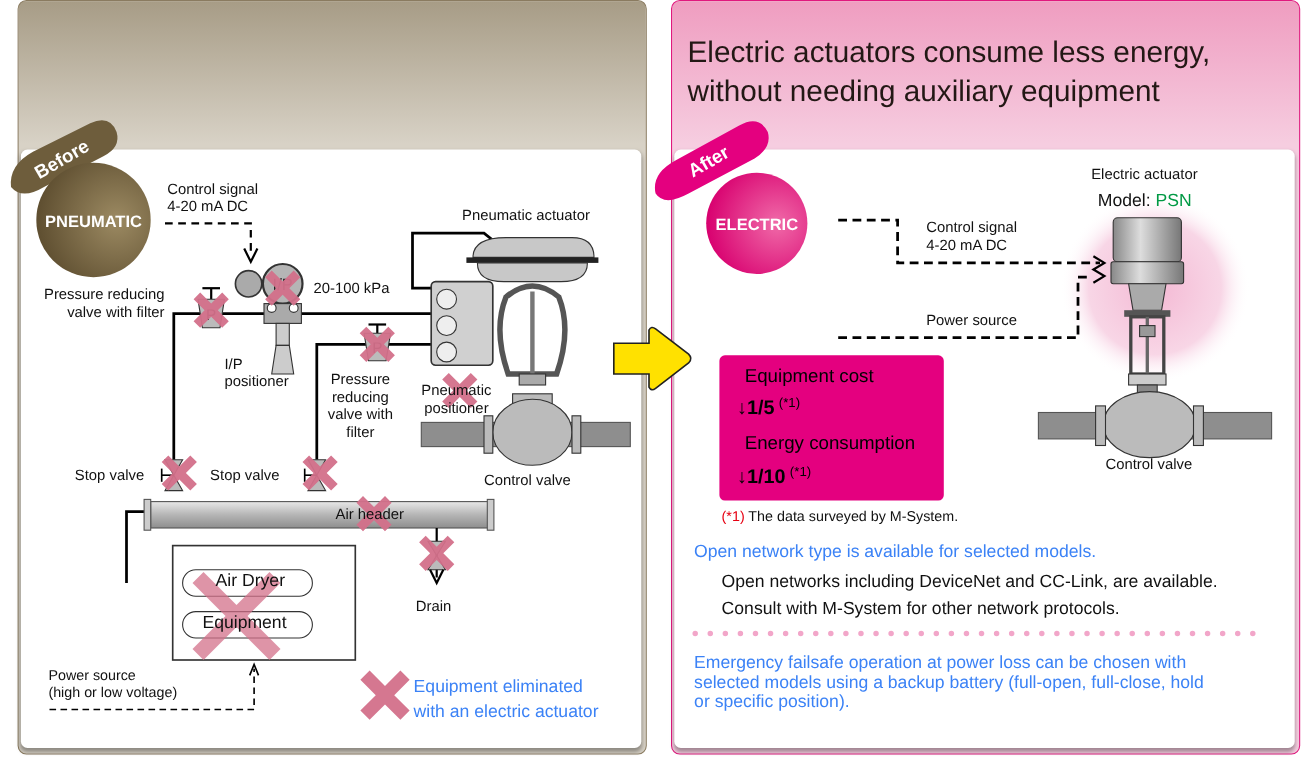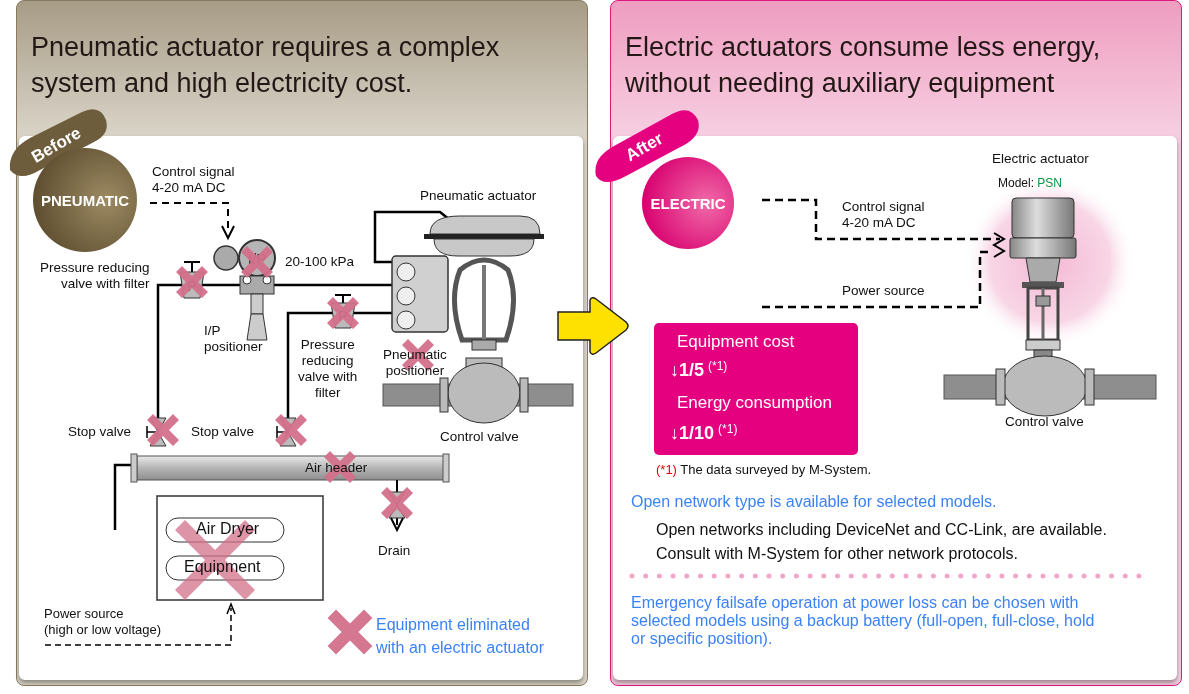--- a/index.html
+++ b/index.html
@@ -6,31 +6,29 @@
   body{width:1189px;height:694px;position:relative;overflow:hidden;font-family:"Liberation Sans",sans-serif;color:#222;}
   .panel{position:absolute;top:0;border-radius:8px;}
   #left-panel{left:16px;width:570px;height:684px;background:linear-gradient(#a79c86,#d8d2c6 130px,#d8d2c6);border:1px solid #8a7b60;}
   #right-panel{left:610px;width:570px;height:684px;background:linear-gradient(#ef9dc0,#f6cde0 130px,#f6cde0);border:1px solid #e0197e;}
   .panel-title{position:absolute;left:14px;top:28px;font-size:27px;line-height:36px;color:#231815;white-space:pre-line;}
   .panel-body{position:absolute;left:2px;top:135px;width:564px;height:544px;background:#fff;border-radius:6px;box-shadow:0 3px 4px rgba(0,0,0,0.35);}
   .abs{position:absolute;}
   .lbl{position:absolute;font-size:13.5px;line-height:16px;color:#111;white-space:pre-line;}
   .pink-text{color:#3b82f6;}
   svg text{font-family:"Liberation Sans",sans-serif;}
-  .metric-box{position:absolute;left:654px;top:323px;width:204px;height:132px;background:#e4007f;border-radius:5px;color:#ffffff;text-decoration:underline;}
+  .metric-box{position:absolute;left:654px;top:323px;width:204px;height:132px;background:#e4007f;border-radius:5px;color:#000000;text-decoration:underline;}
   .metric-label{position:absolute;left:23px;font-size:17px;}
   .metric-value{position:absolute;left:16px;font-size:18px;font-weight:bold;}
   .metric-value sup{font-size:12px;font-weight:normal;vertical-align:6px;margin-left:4px;}
 </style>
 </head>
 <body>
 
 <div class="panel" id="left-panel">
-  <div class="panel-title">Pneumatic actuator requires a complex
-system and high electricity cost.</div>
   <div class="panel-body"></div>
 </div>
 
 <div class="panel" id="right-panel">
   <div class="panel-title">Electric actuators consume less energy,
 without needing auxiliary equipment</div>
   <div class="panel-body"></div>
 </div>
 
 <svg class="abs" style="left:0;top:0" width="600" height="694">
@@ -245,21 +243,21 @@
     <rect x="495" y="369" width="9" height="36" fill="#bbb" stroke="#333"></rect>
   </g>
 
   <line x1="42" y1="576" x2="562" y2="576" stroke="#f2a6c9" stroke-width="5" stroke-linecap="round" stroke-dasharray="0,13.7"></line>
 </svg>
 
 <div class="lbl" style="left:842px;top:199px;">Control signal
 4-20 mA DC</div>
 <div class="lbl" style="left:842px;top:283px;">Power source</div>
 <div class="lbl" style="left:992px;top:151px;">Electric actuator</div>
-<div class="lbl" style="left:998px;top:173px;font-size:12px;line-height:20px;text-align:right;"><span>Model: </span><span style="color:#009944">PSN</span></div>
+<div class="lbl" style="left:998px;top:173px;font-size:16px;line-height:20px;text-align:right;"><span>Model: </span><span style="color:#009944">PSN</span></div>
 <div class="lbl" style="left:1005px;top:414px;">Control valve</div>
 
 <div class="metric-box">
   <div class="metric-label" style="top:9px;">Equipment cost</div>
   <div class="metric-value" style="top:36px;"><span>↓</span><span>1/5</span><sup>(*1)</sup></div>
   <div class="metric-label" style="top:70px;">Energy consumption</div>
   <div class="metric-value" style="top:99px;"><span>↓</span><span>1/10</span><sup>(*1)</sup></div>
 </div>
 
 <div class="lbl" style="left:656px;top:462px;font-size:13px;"><span style="color:#e60012">(*1)</span><span> The data surveyed by M-System.</span></div>

